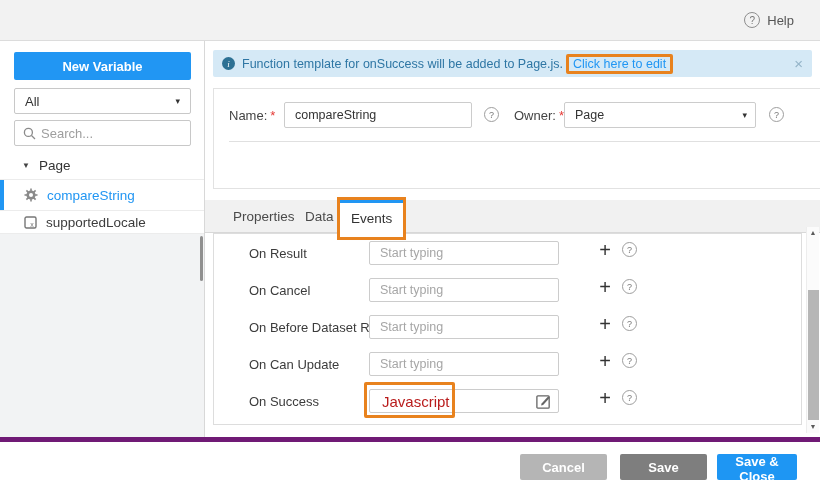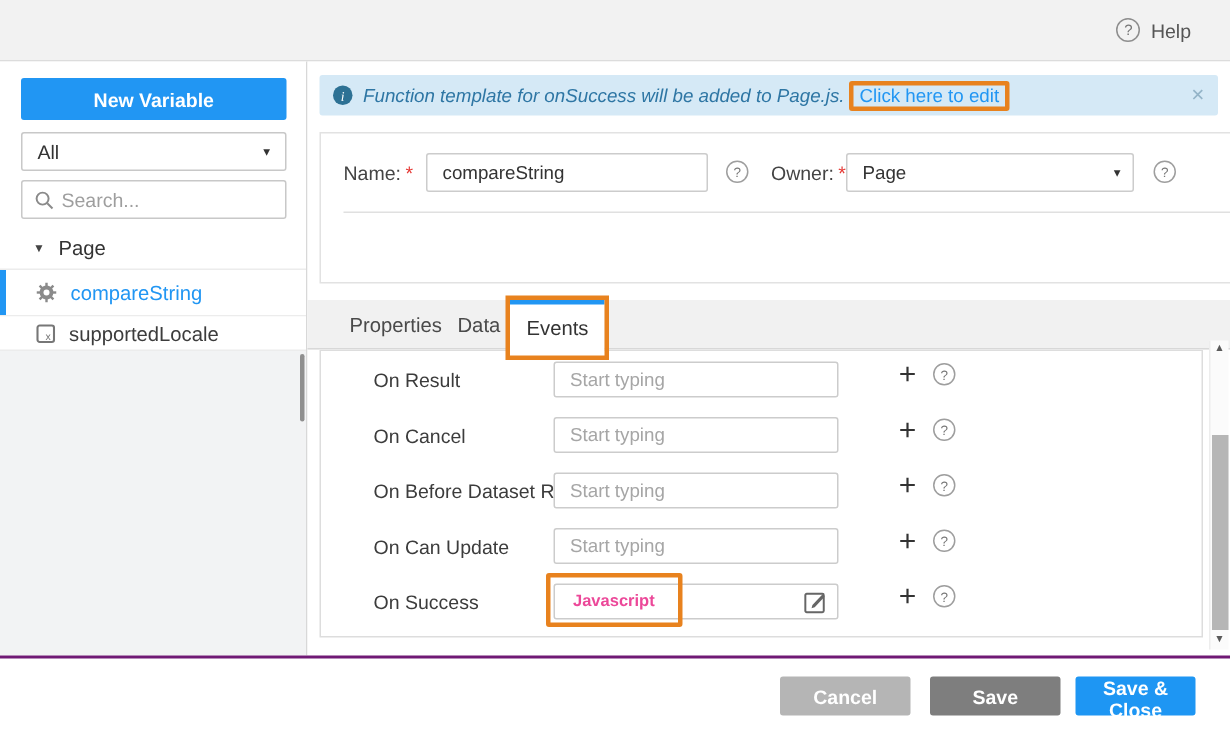--- a/index.html
+++ b/index.html
@@ -48,21 +48,21 @@
   .sidebar-lower { position:absolute; left:0; top:193px; width:204px; height:203px; background:#f2f3f4; }
   .side-scroll-thumb { position:absolute; right:1px; top:195px; width:3px; height:45px;
     background:#8f8f8f; border-radius:2px; }
   
   .main { position:absolute; left:205px; top:41px; width:615px; height:396px; background:#fff; }
   .banner { position:absolute; left:8px; top:9px; width:599px; height:27px;
     background:#d5e9f6; border-radius:2px; display:flex; align-items:center; font-size:12.5px; }
   .banner .info-ic { width:13px; height:13px; border-radius:50%; background:#2d7194; color:#fff;
     font-size:9px; font-style:italic; display:inline-flex; align-items:center; justify-content:center;
     margin:0 7px 0 9px; flex:0 0 auto; font-family:"Liberation Serif",serif; }
-  .banner .btext { color:#2e76a4;font-style:italic; }
+  .banner .btext { color:#2e76a4; }
   .orange-box { border:3px solid #e8821e; border-radius:2px; }
   .banner .blink { color:#2196f3; cursor:pointer; padding:0 4px; margin-left:3px; white-space:nowrap; }
   .banner .bclose { margin-left:auto; margin-right:9px; color:#94b4c8; font-size:15px; cursor:pointer; }
   
   .formbox { position:absolute; left:8px; top:47px; width:642px; height:101px;
     border:1px solid #e2e2e2; background:#fff; }
   .frow1 { position:absolute; left:15px; top:13px; right:15px; height:26px; }
   .flabel { position:absolute; top:6px; font-size:13px; color:#444; white-space:nowrap; }
   .req { color:#e53935; margin-left:3px; }
   .txt-input { border:1px solid #ccc; border-radius:2px; height:26px; font-size:12.5px;
@@ -95,36 +95,36 @@
     border:1px solid #ddd; background:#fff; }
   .ev-row { position:absolute; left:0; width:100%; height:30px; }
   .ev-label { position:absolute; left:35px; top:8px; font-size:13px; color:#3c3c3c; white-space:nowrap; }
   .ev-input { position:absolute; left:155px; top:3px; width:190px; height:24px; }
   .ev-input::placeholder { color:#a6a6a6; }
   .plus { position:absolute; left:382px; top:1px; width:18px; text-align:center;
     font-size:20px; font-weight:300; color:#333; cursor:pointer; }
   .ev-q { position:absolute; left:408px; top:4px; }
   .success-box { position:absolute; left:155px; top:3px; width:190px; height:24px;
     border:1px solid #ccc; border-radius:2px; background:#fff; display:flex; align-items:center; }
-  .success-box .sval { font-size:11px; color:#ec4899; margin-left:12px;font-weight:bold; }
+  .success-box .sval { font-size:15px; color:#b91c1c; margin-left:12px; }
   .edit-btn { margin-left:auto; margin-right:6px; cursor:pointer; display:inline-flex; }
   .success-highlight { position:absolute; left:150px; top:-4px; width:91px; height:36px;
     border:3px solid #e8821e; border-radius:2px; pointer-events:none; z-index:2; }
   
   .mscroll { position:absolute; left:601px; top:186px; width:13px; height:206px;
     background:#fbfbfb; border-left:1px solid #ededed; }
   .sb-arrow { position:absolute; left:0; width:12px; height:12px; text-align:center;
     font-size:7px; color:#5a5a5a; line-height:12px; cursor:pointer; }
   .sb-up { top:0; }
   .sb-down { bottom:0; }
   .sb-thumb { position:absolute; left:1px; top:63px; width:11px; height:130px;
     background:#b6b6b6; cursor:pointer; }
   
   .footer { position:absolute; left:0; top:437px; width:820px; height:52px;
-    background:#fff; border-top:2px solid #701a75; }
+    background:#fff; border-top:5px solid #701a75; }
   .btn { position:absolute; top:12px; height:26px; border:none; border-radius:2px;
     color:#fff; font-size:13px; font-weight:bold; cursor:pointer;
     font-family:"Liberation Sans",sans-serif; }
   .btn-cancel { left:520px; width:87px; background:#b5b5b5; }
   .btn-save { left:620px; width:87px; background:#7e7e7e; }
   .btn-saveclose { left:717px; width:80px; background:#1e96f3; }
 </style>
 </head>
 <body>
 

